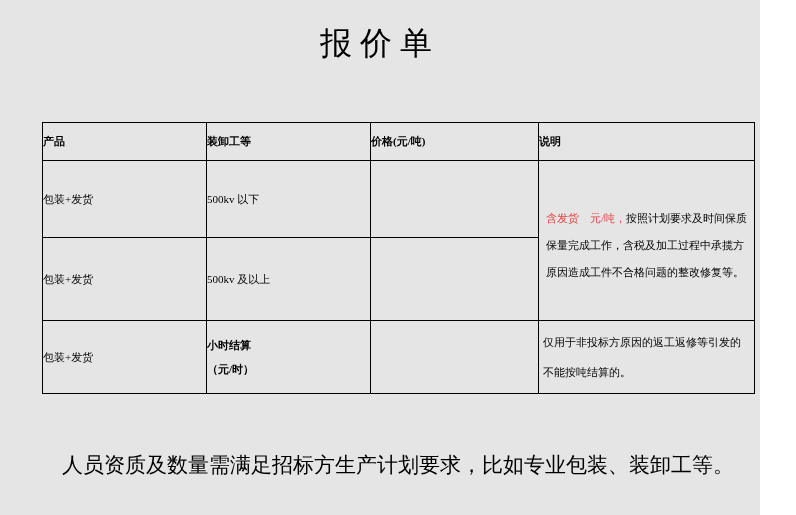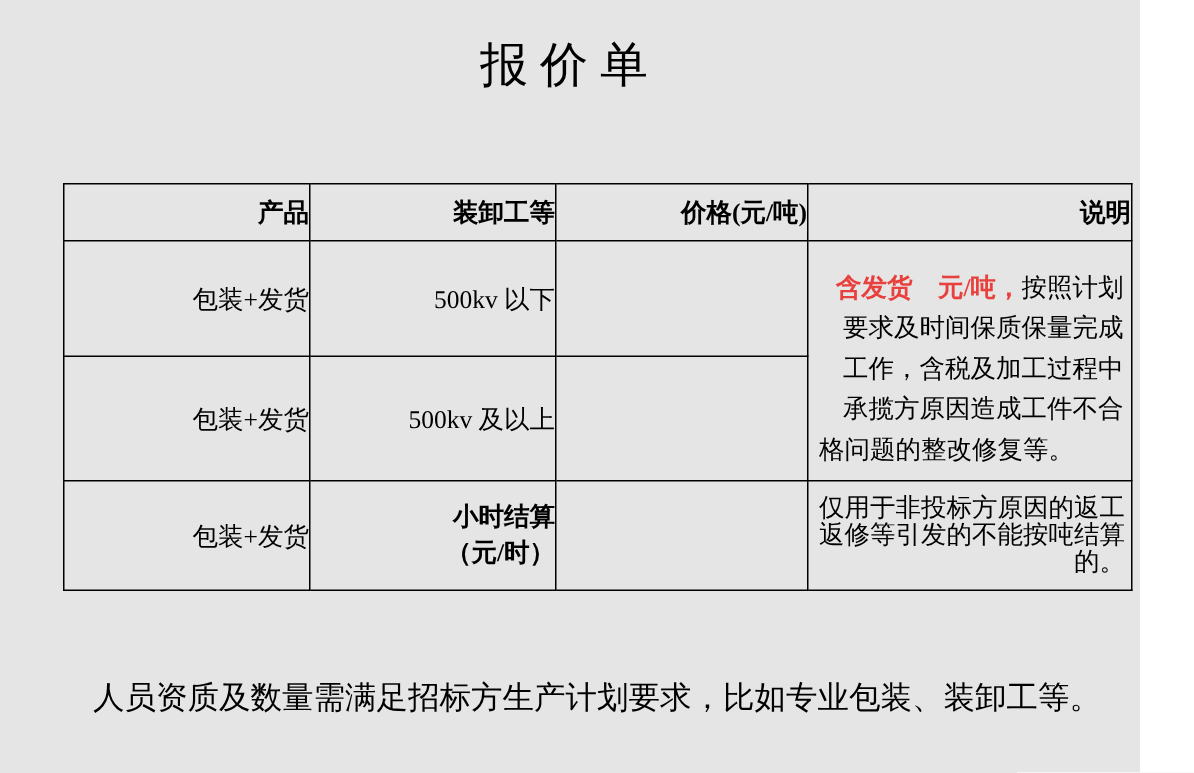--- a/index.html
+++ b/index.html
@@ -28,42 +28,42 @@
     position: absolute;
     left: 42px;
     top: 122px;
     width: 712px;
     border-collapse: collapse;
     table-layout: fixed;
   }
   table.quote-table th,
   table.quote-table td {
     border: 1px solid #000000;
-    font-size: 17px;
-    text-align: right;
+    font-size: 11px;
+    text-align: left;
     vertical-align: middle;
     overflow: hidden;
   }
   tr.header-row     { height: 38px; }
   tr.row-1          { height: 77px; }
   tr.row-2          { height: 83px; }
   tr.row-3          { height: 73px; }
   table.quote-table th { font-weight: bold; }
   td.note-cell {
     vertical-align: top;
     line-height: 27px;
   }
   td.note-merged {
     text-align: justify;
     text-align-last: left;
     padding: 9px 5px 0 7px;
   }
   td.note-single {
     text-align: center;
-    line-height: 18px;
+    line-height: 30px;
     padding: 0 4px;
     margin-top: 48px;
   }
   .voltage-two-line { line-height: 24px; font-weight: bold; }
   .footer-note {
     position: absolute;
     left: 0;
     top: 452px;
     width: 796px;
     text-align: center;
@@ -92,21 +92,21 @@
         <th>装卸工等</th>
         <th>价格(元/吨)</th>
         <th>说明</th>
       </tr>
 
       <tr class="row-1">
         <td>包装+发货</td>
         <td>500kv 以下</td>
         <td></td>
         <td class="note-cell note-merged" rowspan="2">
-          <span style="color: rgb(232, 65, 61); font-weight: bold;">含发货　元/吨，</span><span>按照计划要求及时间保质保量完成工作，含税及加工过程中承揽方原因造成工件不合格问题的整改修复等。</span>
+          <span style="color: rgb(232, 65, 61);">含发货　元/吨，</span><span>按照计划要求及时间保质保量完成工作，含税及加工过程中承揽方原因造成工件不合格问题的整改修复等。</span>
         </td>
       </tr>
 
       <tr class="row-2">
         <td>包装+发货</td>
         <td>500kv 及以上</td>
         <td></td>
       </tr>
 
       <tr class="row-3">

